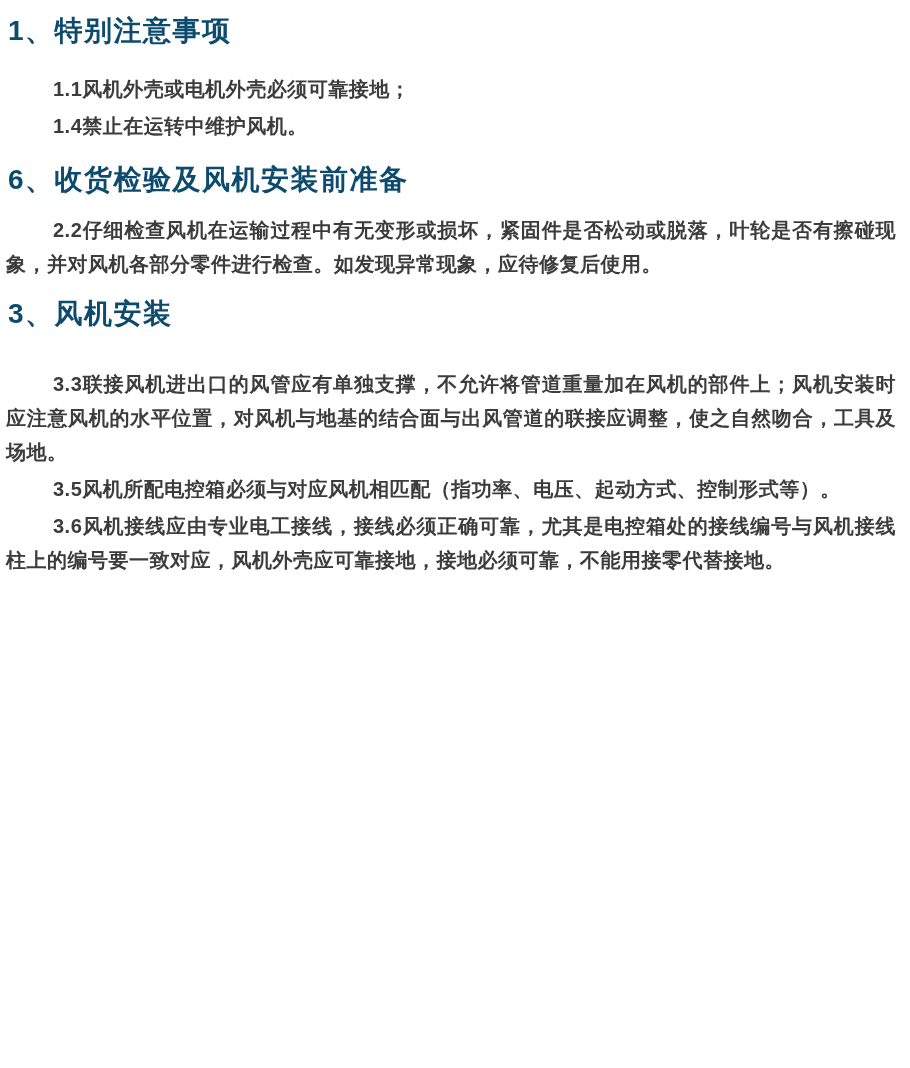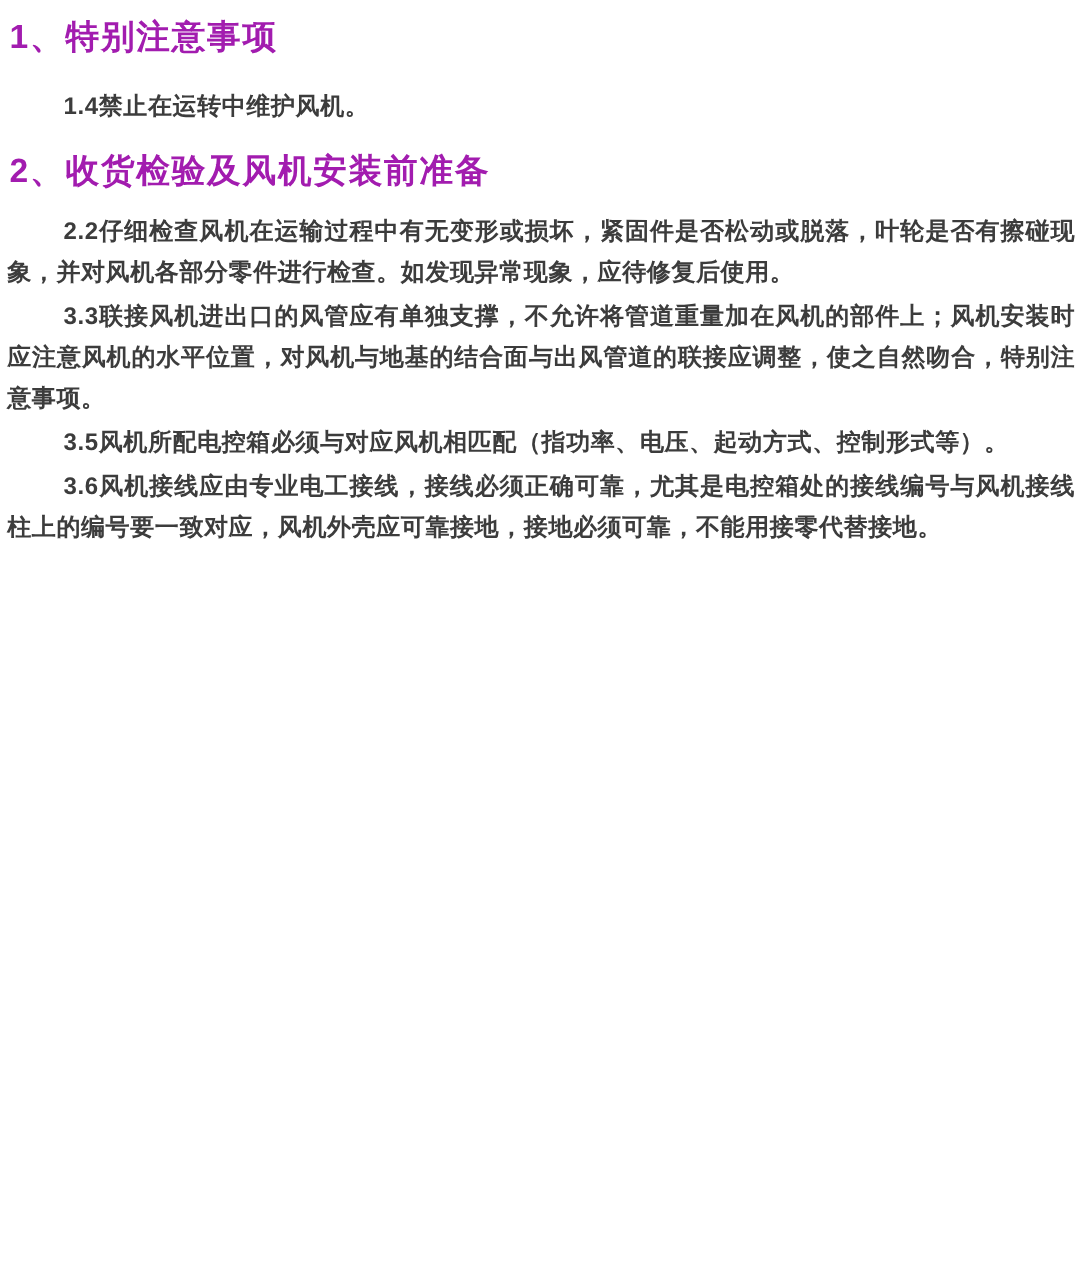--- a/index.html
+++ b/index.html
@@ -21,21 +21,21 @@
     min-height: 1068px;
     padding: 14px 14px 0 6px;
     background: #ffffff;
   }
   .sec-heading {
     font-size: 28px;
     line-height: 34px;
     letter-spacing: 1.5px;
     margin: 0 0 24px 2px;
     font-weight: bold;
-    color: #a21caf;
+    color: #0c4a6e;
   }
   .sec-2 .sec-heading {
     margin-top: 20px;
     margin-bottom: 16px;
   }
   .sec-3 .sec-heading {
     margin-top: 16px;
     margin-bottom: 36px;
   }
   .para {
@@ -48,28 +48,30 @@
     color: #3c3c3c;
   }
 </style>
 </head>
 <body>
 
 <div class="doc">
 
   <section class="sec-1">
     <h2 class="sec-heading">1、特别注意事项</h2>
+    <p class="para">1.1风机外壳或电机外壳必须可靠接地；</p>
     <p class="para">1.4禁止在运转中维护风机。</p>
   </section>
 
   <section class="sec-2">
-    <h2 class="sec-heading">2、收货检验及风机安装前准备</h2>
+    <h2 class="sec-heading">6、收货检验及风机安装前准备</h2>
     <p class="para">2.2仔细检查风机在运输过程中有无变形或损坏，紧固件是否松动或脱落，叶轮是否有擦碰现象，并对风机各部分零件进行检查。如发现异常现象，应待修复后使用。</p>
   </section>
 
   <section class="sec-3">
-    <p class="para">3.3联接风机进出口的风管应有单独支撑，不允许将管道重量加在风机的部件上；风机安装时应注意风机的水平位置，对风机与地基的结合面与出风管道的联接应调整，使之自然吻合，特别注意事项。</p>
+    <h2 class="sec-heading">3、风机安装</h2>
+    <p class="para">3.3联接风机进出口的风管应有单独支撑，不允许将管道重量加在风机的部件上；风机安装时应注意风机的水平位置，对风机与地基的结合面与出风管道的联接应调整，使之自然吻合，工具及场地。</p>
     <p class="para">3.5风机所配电控箱必须与对应风机相匹配（指功率、电压、起动方式、控制形式等）。</p>
     <p class="para">3.6风机接线应由专业电工接线，接线必须正确可靠，尤其是电控箱处的接线编号与风机接线柱上的编号要一致对应，风机外壳应可靠接地，接地必须可靠，不能用接零代替接地。</p>
 
   </section>
 
 </div>
 
 </body></html>

